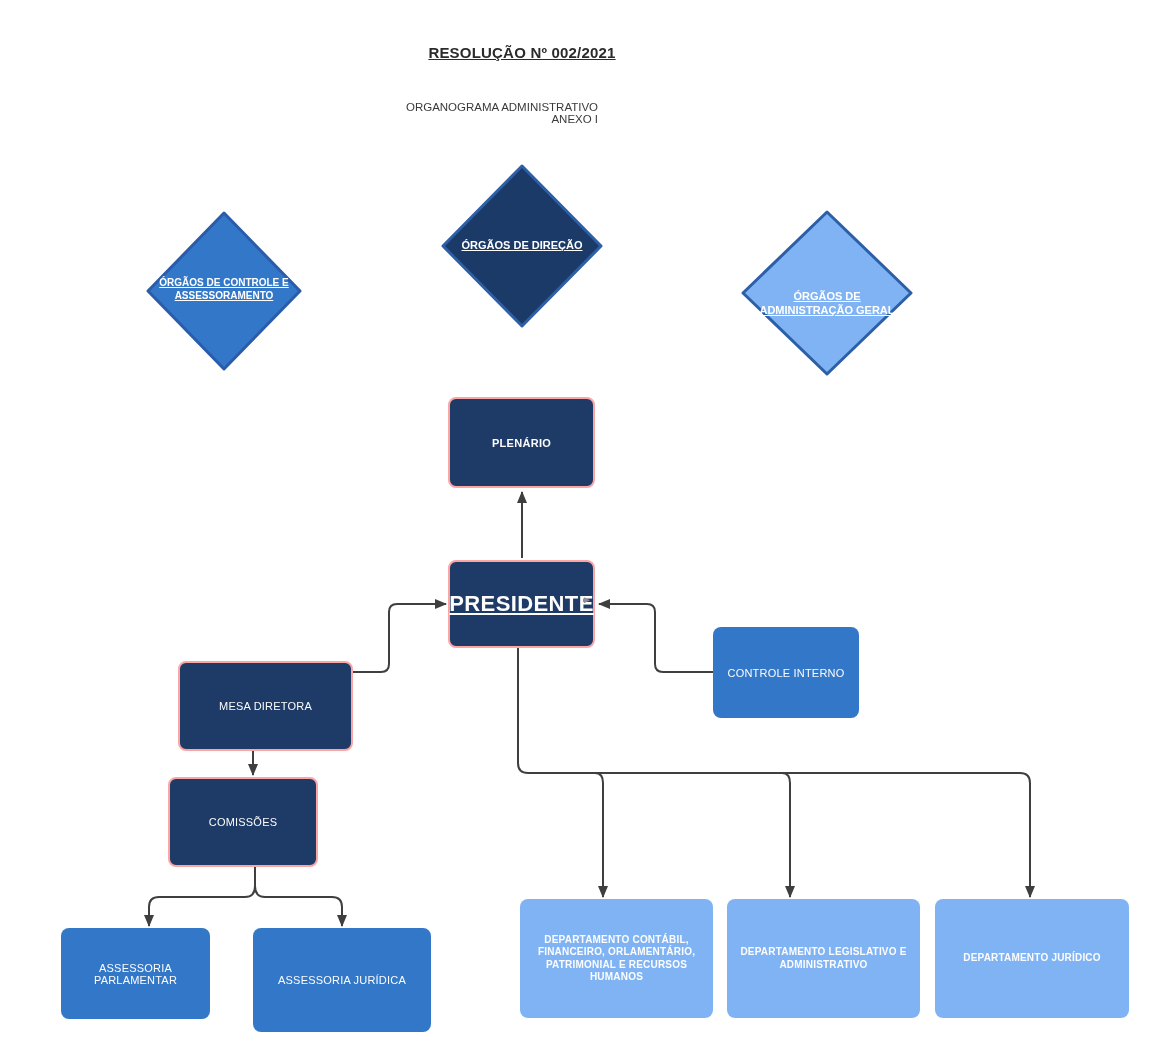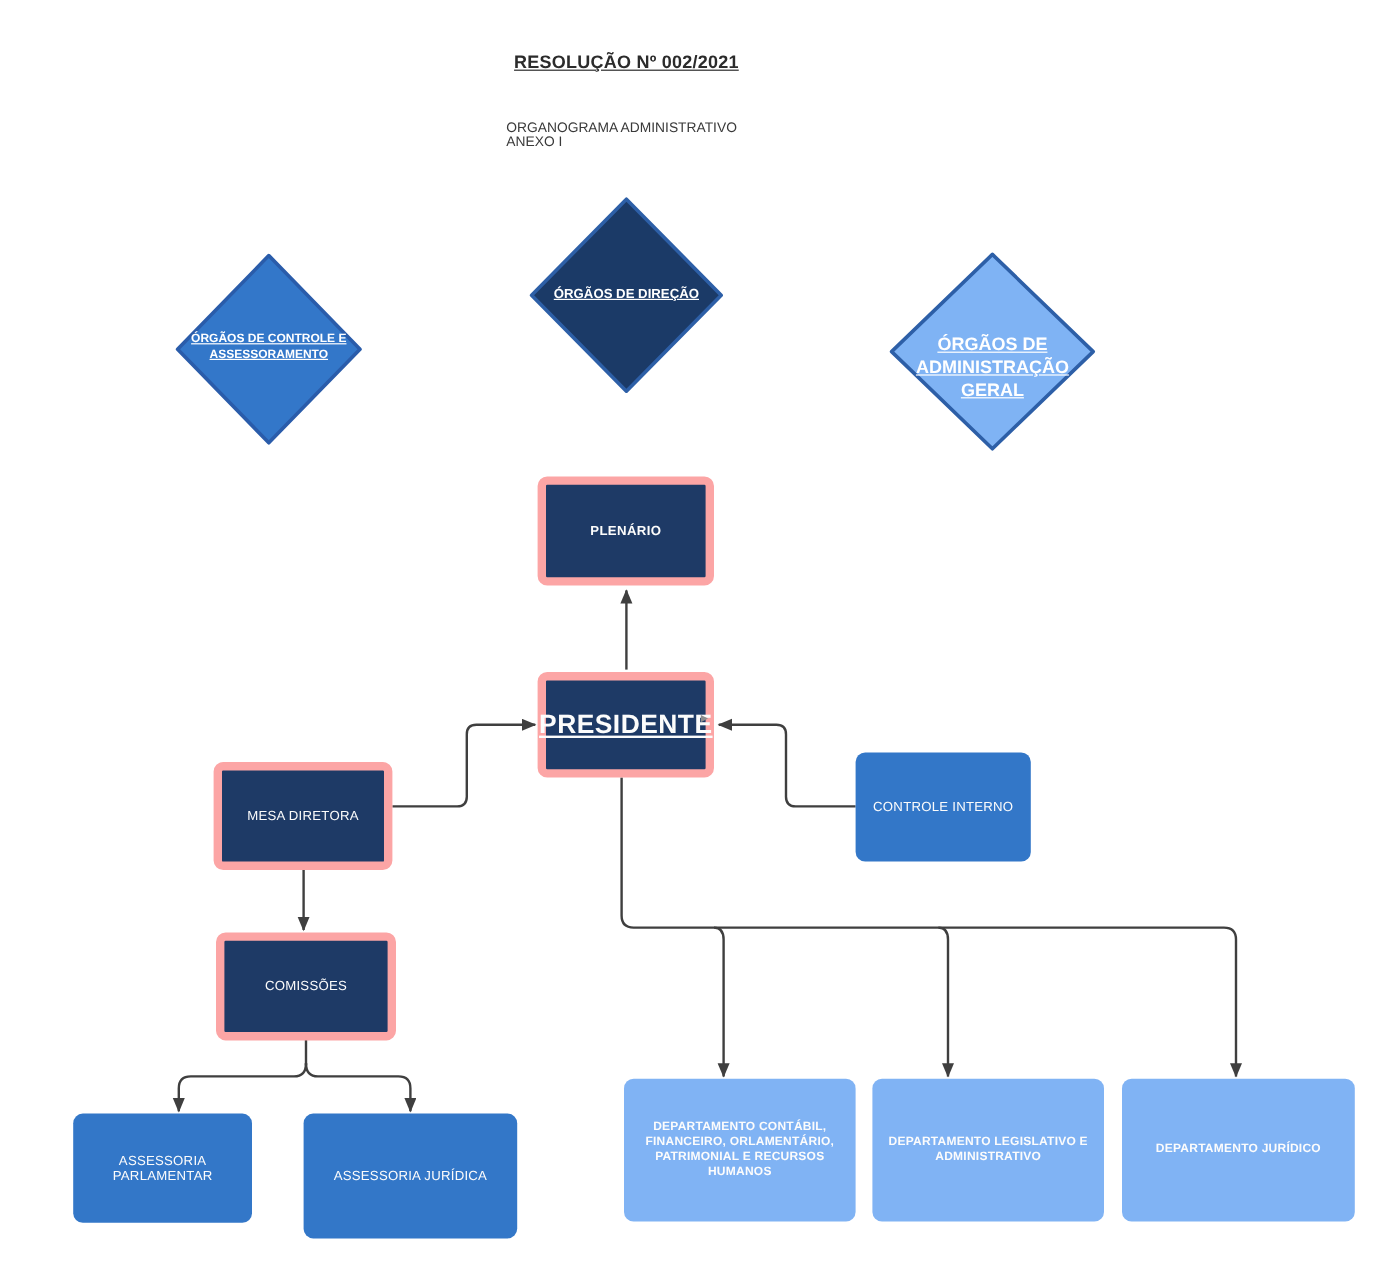--- a/index.html
+++ b/index.html
@@ -7,55 +7,55 @@
     position:relative;width:1152px;height:1056px;background:#ffffff;overflow:hidden;
     font-family:"Liberation Sans",sans-serif;
   }
   
   .doc-title{
     position:absolute;left:522px;top:44px;transform:translateX(-50%);
     font-size:15px;font-weight:bold;text-decoration:underline;color:#2b2b2b;
     letter-spacing:.2px;white-space:nowrap;
   }
   .doc-subtitle{
-    position:absolute;left:518px;top:101px;transform:translateX(-50%);
-    font-size:11.5px;color:#3a3a3a;text-align:left;line-height:1.05;white-space:nowrap;
+    position:absolute;left:502px;top:101px;transform:translateX(-50%);
+    font-size:11.5px;color:#3a3a3a;text-align:right;line-height:1.05;white-space:nowrap;
   }
   
   svg.wires{position:absolute;left:0;top:0;}
   
   .box{
     position:absolute;border-radius:8px;box-sizing:border-box;
     display:flex;align-items:center;justify-content:center;text-align:center;
     color:#fcfcfc;padding:0 12px;
   }
-  .navy{background:#1e3a66;border:7px solid #fca5a5;}
+  .navy{background:#1e3a66;border:2px solid #fca5a5;}
   .mblue{background:#3377c8;}
   .lblue{background:#80b3f4;}
   .lbl{font-size:11px;font-weight:400;letter-spacing:.2px;}
   .lbl-b{font-size:11px;font-weight:600;letter-spacing:.3px;}
   .lbl-dept{font-size:10px;font-weight:bold;letter-spacing:.2px;line-height:1.25;}
   #plenario   {left:448px;top:397px;width:147px;height:91px;}
   #presidente {left:448px;top:560px;width:147px;height:88px;}
   #presidente .big{font-size:22px;font-weight:bold;text-decoration:underline;letter-spacing:.4px;}
-  #mesa       {left:178px;top:635px;width:149px;height:90px;}
-  #comissoes  {left:180px;top:777px;width:150px;height:90px;}
+  #mesa       {left:178px;top:661px;width:175px;height:90px;}
+  #comissoes  {left:168px;top:777px;width:150px;height:90px;}
   #controle   {left:713px;top:627px;width:146px;height:91px;}
   #assparl    {left:61px; top:928px;width:149px;height:91px;}
   #assjur     {left:253px;top:928px;width:178px;height:104px;}
   #dept1      {left:520px;top:899px;width:193px;height:119px;padding:12px 6px;}
   #dept2      {left:727px;top:899px;width:193px;height:119px;padding:0 6px;text-align:center;}
   #dept3      {left:935px;top:899px;width:194px;height:119px;padding:16px 6px;}
   
   .dlabel{
     position:absolute;color:#ffffff;text-align:center;font-weight:bold;line-height:1.25;text-decoration:underline;
   }
   #dlabel-controle{left:149px;top:277px;width:150px;font-size:10px;}
   #dlabel-direcao {left:442px;top:239px;width:160px;font-size:11px;}
-  #dlabel-admin   {left:752px;top:279px;width:150px;font-size:15px;}
+  #dlabel-admin   {left:752px;top:290px;width:150px;font-size:11px;}
   
   .cursor-mark{
     position:absolute;left:582px;top:595px;font-size:10px;color:#8e8e8e;line-height:1;
   }
 </style>
 </head>
 <body>
 
 <div id="canvas">
 

